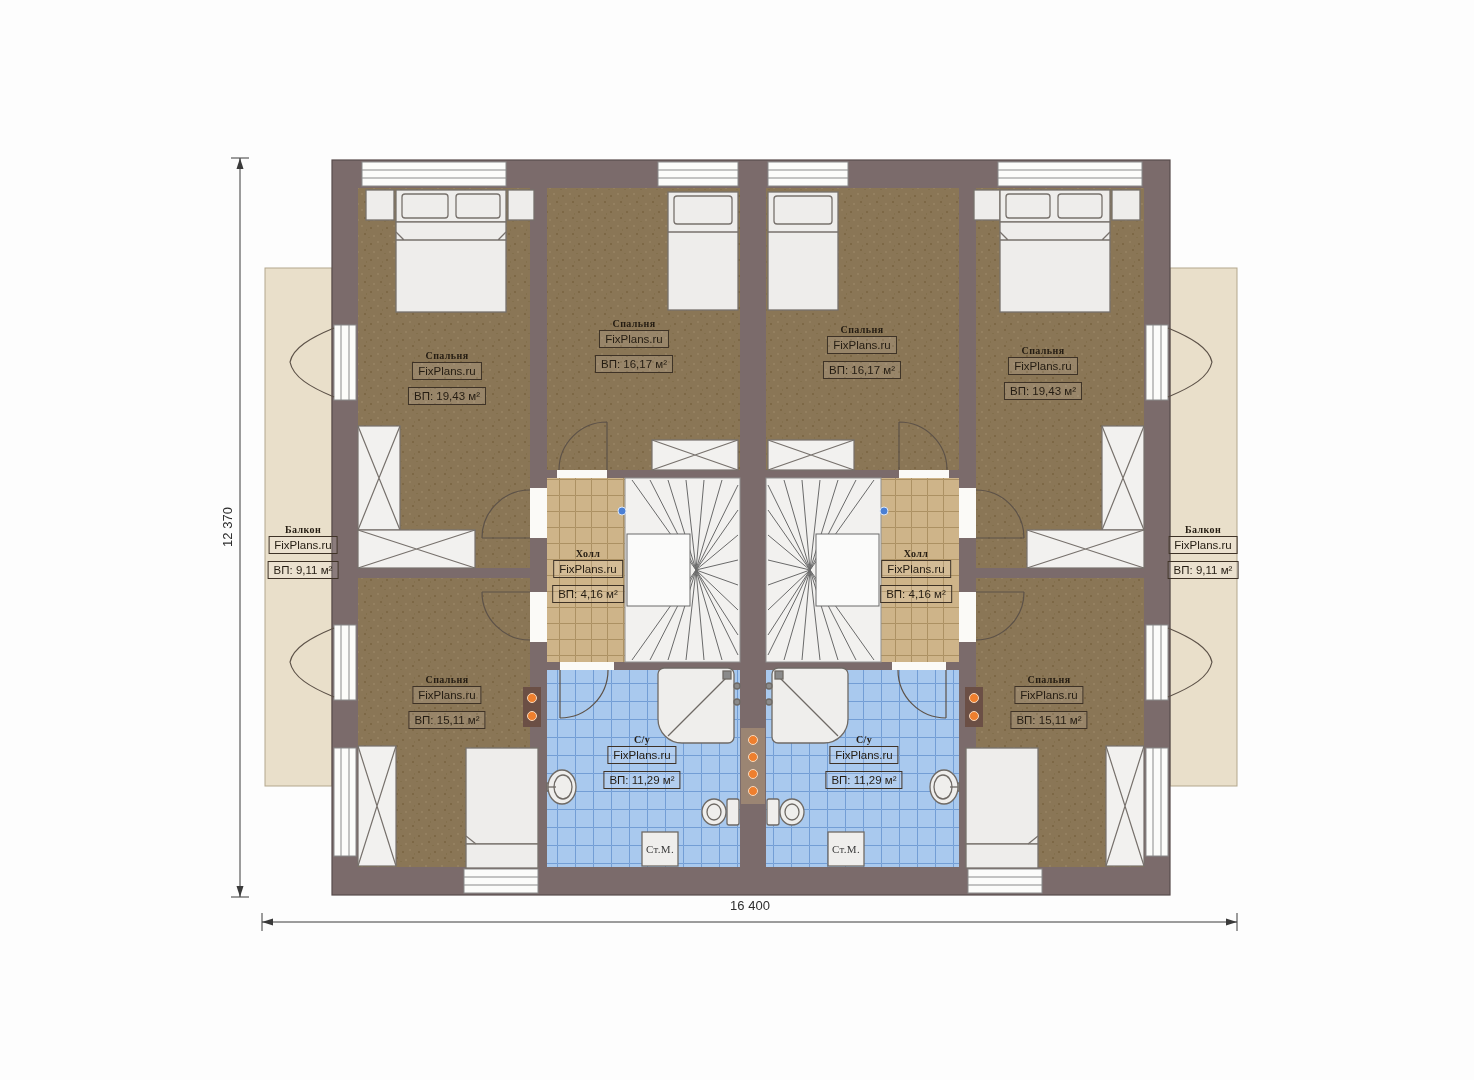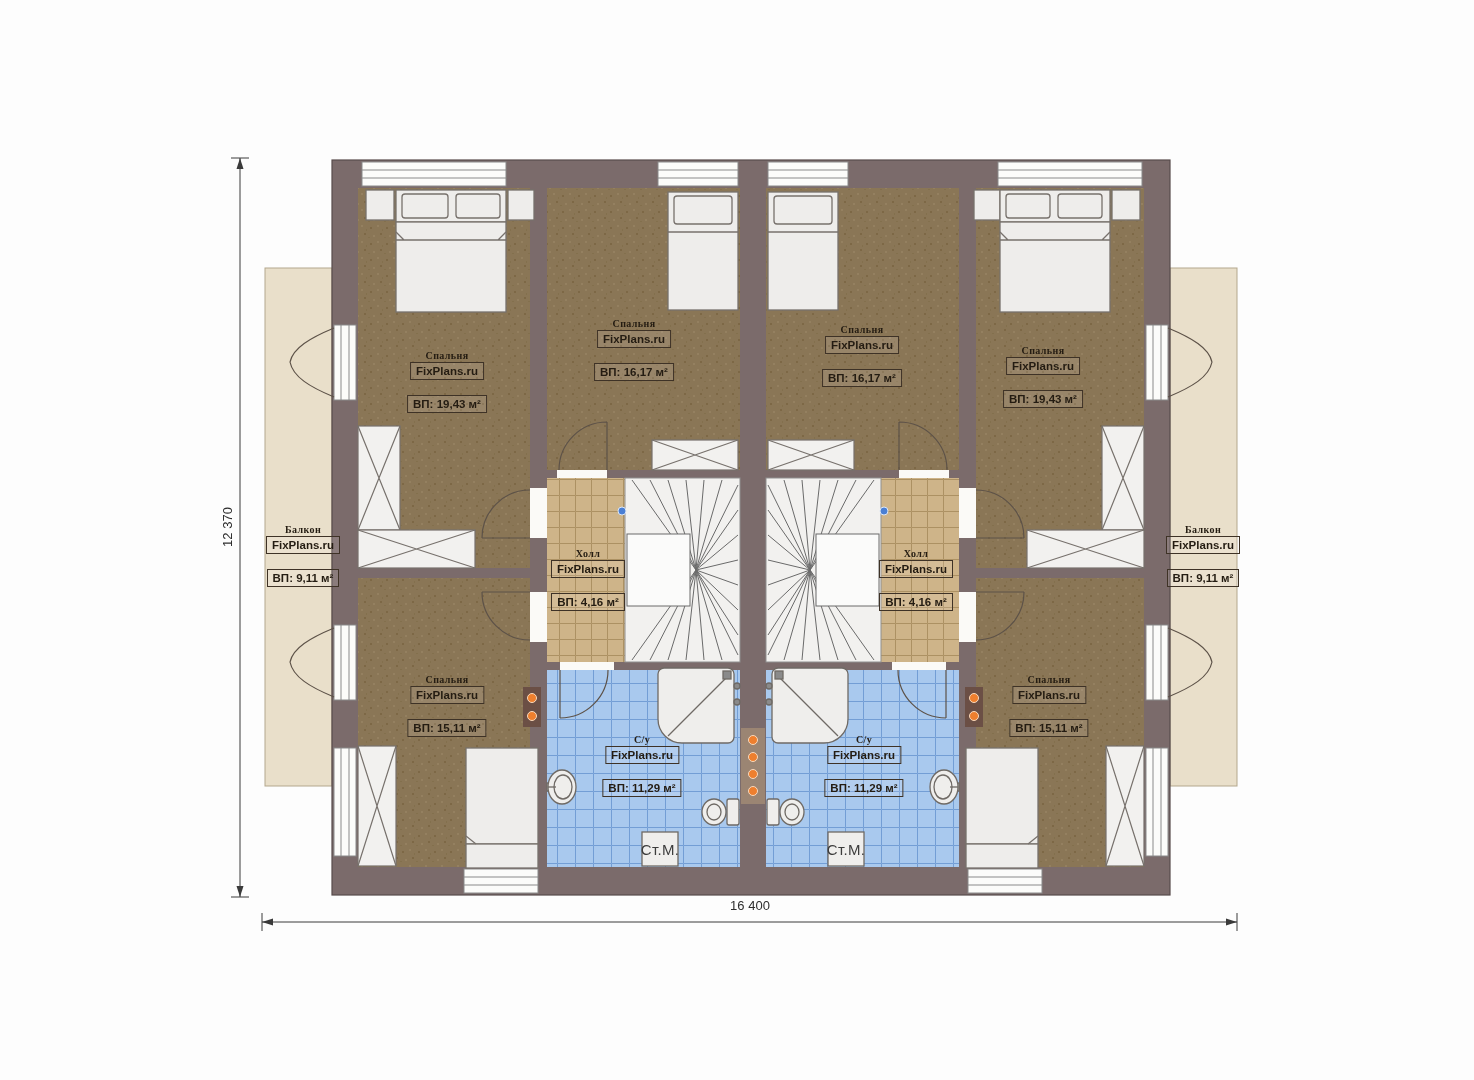--- a/index.html
+++ b/index.html
@@ -2,28 +2,28 @@
 <html><head>
 <meta charset="utf-8">
 <style>
   html,body{margin:0;padding:0;background:#ffffff;}
   #canvas{position:relative;width:1474px;height:1080px;background:#fdfdfd;overflow:hidden;
           font-family:"Liberation Sans",sans-serif;}
   #plan-svg{position:absolute;left:0;top:0;z-index:1;}
   .room-label{position:absolute;transform:translateX(-50%);text-align:center;z-index:2;color:#241c12;}
   .room-label .rname{font-size:10px;font-weight:bold;letter-spacing:.4px;margin-bottom:2px;
                      font-family:Liberation Serif, serif;}
-  .room-label .box{display:table;margin:-1px auto 16px auto;font-size:11.5px;line-height:16px;
+  .room-label .box{display:table;margin:-1px auto 8px auto;font-size:11.5px;line-height:16px;
                    border:1px solid #3e3226;padding:0 5px;background:rgba(252,250,246,.12);
-                   white-space:nowrap;font-weight:bold;}
+                   white-space:nowrap;}
   .dim-label{position:absolute;z-index:2;font-size:13px;color:#2e2e2e;white-space:nowrap;}
   .dim-v{left:227px;top:527px;transform:translate(-50%,-50%) rotate(-90deg);}
   .dim-h{left:750px;top:905px;transform:translate(-50%,-50%);}
-  .wm-label{position:absolute;z-index:2;font-size:15px;color:#3c3c3c;
-            transform:translate(-50%,-50%);letter-spacing:.3px;}
+  .wm-label{position:absolute;z-index:2;font-size:11px;color:#3c3c3c;
+            transform:translate(-50%,-50%);letter-spacing:.3px;font-family:Liberation Serif, serif;}
 </style>
 </head>
 <body>
 
 <div id="canvas">
 
 <svg id="plan-svg" width="1474" height="1080" viewBox="0 0 1474 1080">
   <defs>
     <pattern id="bf" width="16" height="16" patternUnits="userSpaceOnUse">
       <rect width="16" height="16" fill="#8a7656"></rect>

